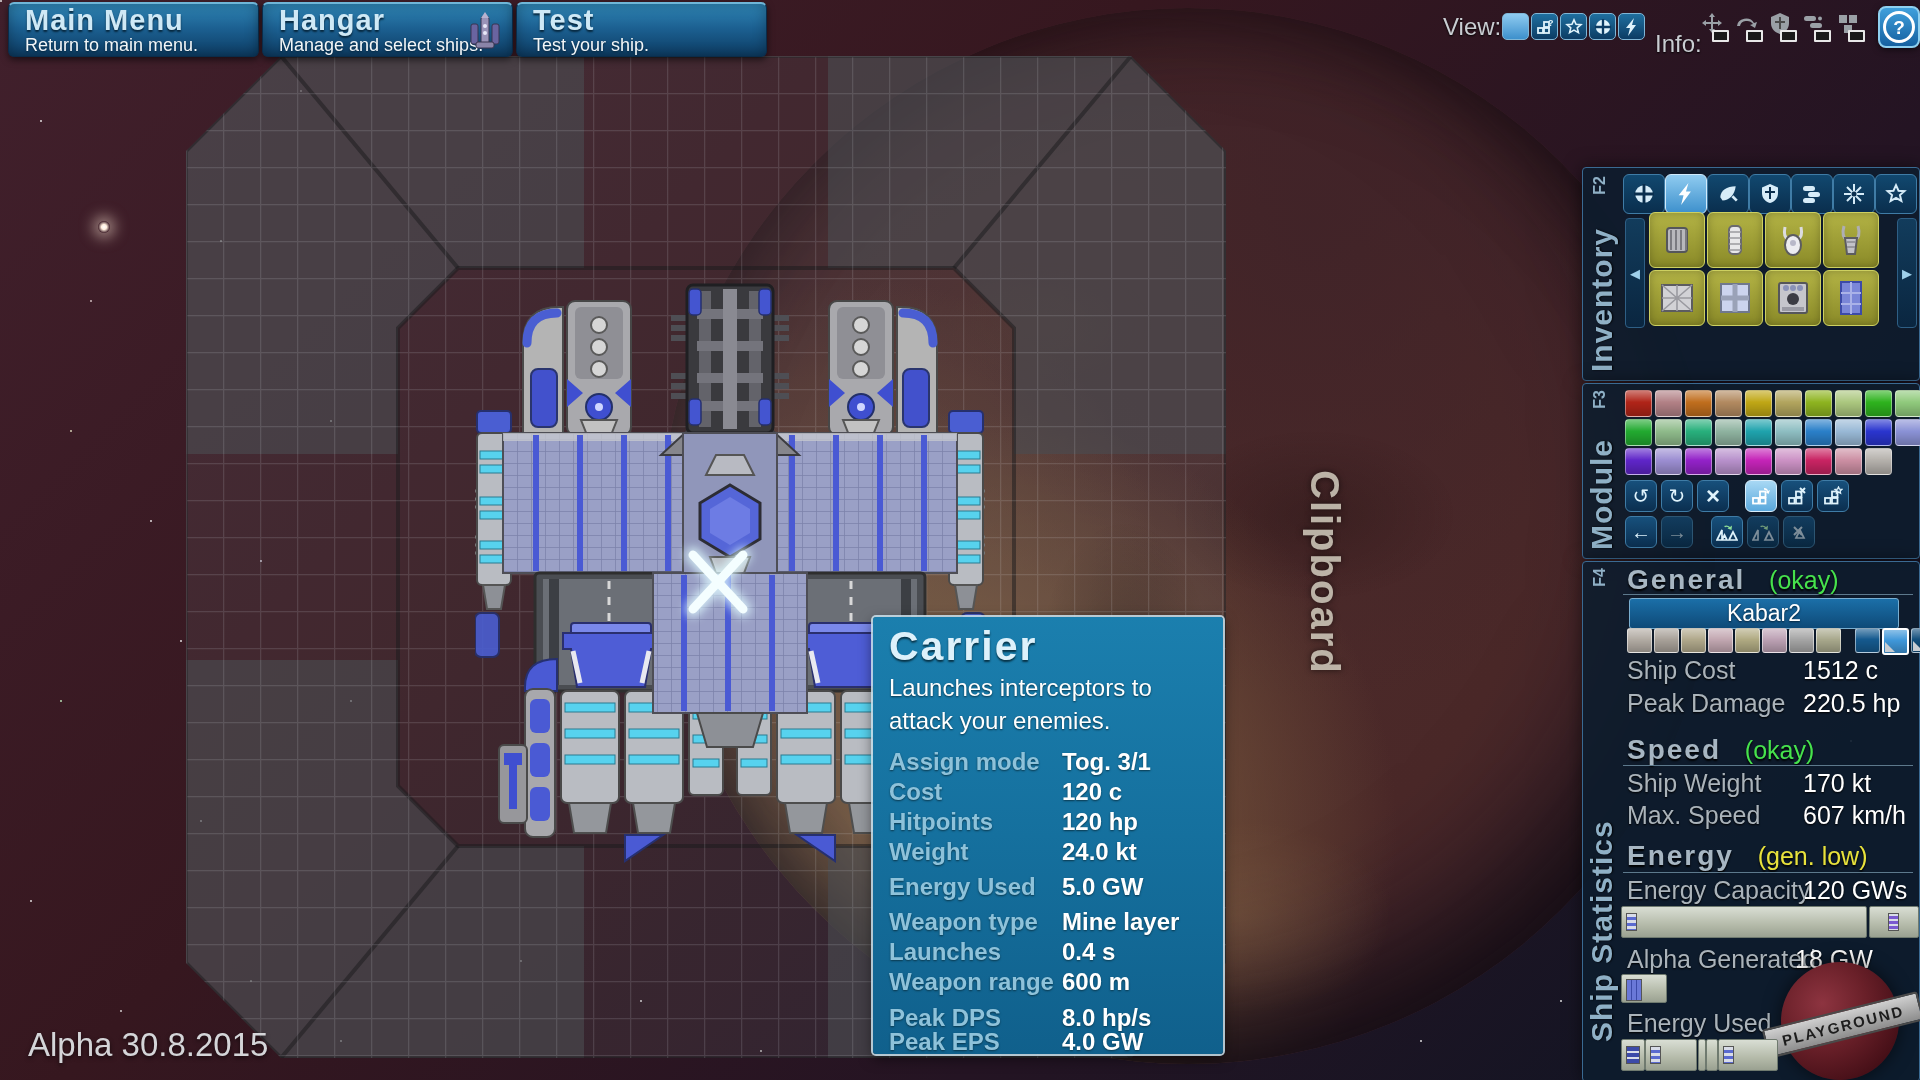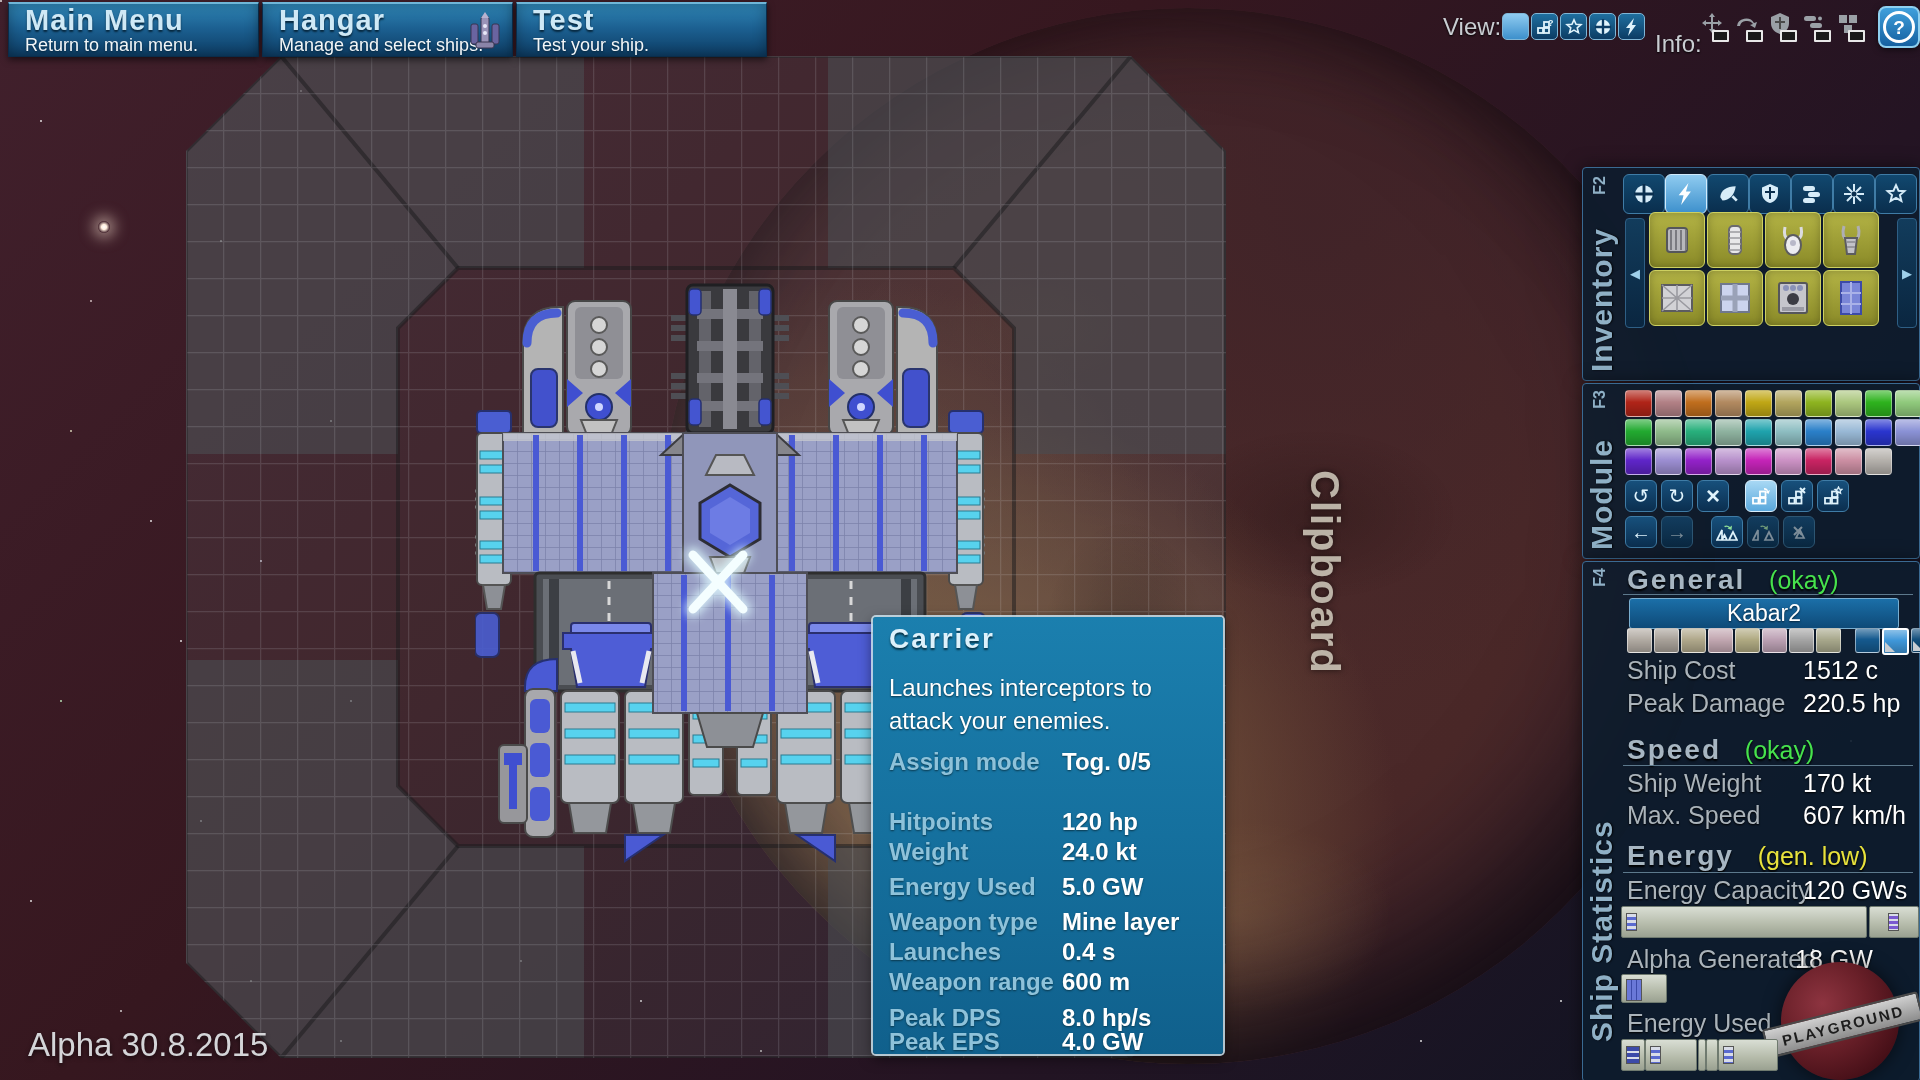--- a/index.html
+++ b/index.html
@@ -25,21 +25,21 @@
     box-shadow:inset -40px -50px 120px rgba(8,8,16,.75),inset 20px 20px 80px rgba(30,10,14,.6);}
   .planet-mottle{position:absolute;left:660px;top:8px;width:1056px;height:1056px;border-radius:50%;opacity:.5;
     background:
       radial-gradient(ellipse 120px 200px at 44% 62%,rgba(20,8,10,.7),rgba(0,0,0,0) 70%),
       radial-gradient(ellipse 200px 120px at 62% 48%,rgba(26,12,12,.55),rgba(0,0,0,0) 70%),
       radial-gradient(ellipse 160px 90px at 36% 30%,rgba(90,60,46,.5),rgba(0,0,0,0) 70%),
       radial-gradient(ellipse 220px 140px at 55% 86%,rgba(140,108,78,.55),rgba(0,0,0,0) 70%);}
   
   .frame{position:absolute;left:186px;top:56px;}
   
-  .tab{position:absolute;top:2px;height:52px;width:249px;border-radius:1px;
+  .tab{position:absolute;top:2px;height:52px;width:249px;border-radius:6px;
     background:linear-gradient(180deg,#2f85b5 0%,#1b5f90 48%,#0d3c63 100%);
     border:1px solid #0a2c4a;border-top:2px solid #6fb6d8;box-shadow:inset 0 0 14px rgba(0,0,0,.3),0 3px 7px rgba(0,0,0,.55);}
   .tab-title{position:absolute;left:16px;top:0px;font-size:29px;font-weight:bold;letter-spacing:1px;color:#cfe9f6;text-shadow:0 2px 2px #06263c;}
   .tab-sub{position:absolute;left:16px;top:31px;font-size:18px;color:#f2f6f8;text-shadow:0 1px 2px #06263c;}
   
   .bar-label{position:absolute;font-size:24px;color:#c9cdd2;text-shadow:0 1px 2px #000;}
   .vbtn{position:absolute;top:13px;width:25px;height:25px;border-radius:5px;border:1px solid #7fb6d6;
     background:linear-gradient(180deg,#1f6f9f,#0c3c64);display:flex;align-items:center;justify-content:center;}
   .vbtn.sel{background:linear-gradient(180deg,#8fcbf0,#3d90cc);}
   .iicon{position:absolute;top:12px;width:27px;height:30px;}
@@ -89,21 +89,21 @@
   .logo{position:absolute;left:198px;top:400px;width:118px;height:118px;border-radius:50%;z-index:1;
     background:radial-gradient(circle at 35% 35%,#8d3440 0%,#6a2029 40%,#471018 75%,#2c070c 100%);box-shadow:0 0 18px rgba(0,0,0,.6);}
   .logo-banner{position:absolute;left:-18px;top:48px;width:156px;height:26px;transform:rotate(-14deg);
     background:linear-gradient(180deg,#cfcfcf,#8d8d8d);border:2px solid #4a4a4a;border-radius:3px;
     display:flex;align-items:center;justify-content:center;font-size:15px;font-weight:bold;letter-spacing:2px;color:#1d1d1d;}
   .z2{z-index:2;}
   
   .tooltip{position:absolute;left:873px;top:617px;width:350px;height:437px;border-radius:3px;
     background:linear-gradient(180deg,#1b7fae 0%,#15709e 50%,#10608c 100%);
     box-shadow:0 0 0 2px rgba(205,227,238,.85),0 4px 14px rgba(0,0,0,.55);}
-  .tt-title{position:absolute;left:16px;top:6px;font-size:28px;font-weight:bold;letter-spacing:2px;color:#ddf1fb;text-shadow:0 2px 2px #073347;}
+  .tt-title{position:absolute;left:16px;top:6px;font-size:41px;font-weight:bold;letter-spacing:2px;color:#ddf1fb;text-shadow:0 2px 2px #073347;}
   .tt-desc{position:absolute;left:16px;top:54px;width:322px;font-size:24px;line-height:33px;color:#fff;text-shadow:0 1px 2px #073347;}
   .tt-row{position:absolute;left:0;width:370px;height:30px;font-weight:bold;}
   .tt-label{position:absolute;left:16px;font-size:24px;color:#8ec2da;text-shadow:0 1px 2px #0a384d;}
   .tt-value{position:absolute;left:189px;font-size:24px;color:#fff;text-shadow:0 1px 2px #0a384d;}
   
   .version{position:absolute;left:28px;top:1026px;font-size:33px;color:#d4d5d8;text-shadow:0 2px 4px rgba(0,0,0,.6);}
 </style>
 </head>
 <body>
 
@@ -666,21 +666,25 @@
     <div class="seg z2" style="left:135px;top:477px;width:58px;">
         <div class="chip"></div>
       </div>
   </div>
 
   <div class="tooltip">
     <div class="tt-title">Carrier</div>
     <div class="tt-desc">Launches interceptors to attack your enemies.</div>
     <div class="tt-row" style="top:131px;">
       <span class="tt-label">Assign mode</span>
-      <span class="tt-value">Tog. 0/5</span>
+      <span class="tt-value">Tog. 3/1</span>
+    </div>
+    <div class="tt-row" style="top:161px;">
+      <span class="tt-label">Cost</span>
+      <span class="tt-value">120 c</span>
     </div>
     <div class="tt-row" style="top:191px;">
       <span class="tt-label">Hitpoints</span>
       <span class="tt-value">120 hp</span>
     </div>
     <div class="tt-row" style="top:221px;">
       <span class="tt-label">Weight</span>
       <span class="tt-value">24.0 kt</span>
     </div>
     <div class="tt-row" style="top:256px;">

